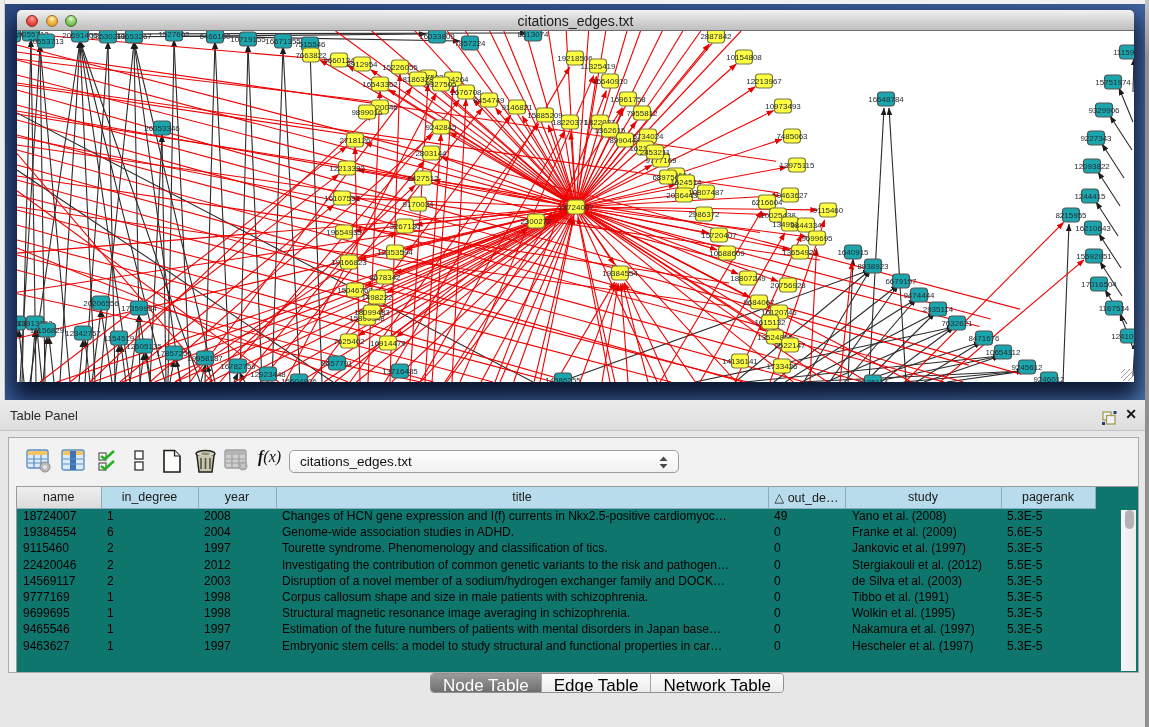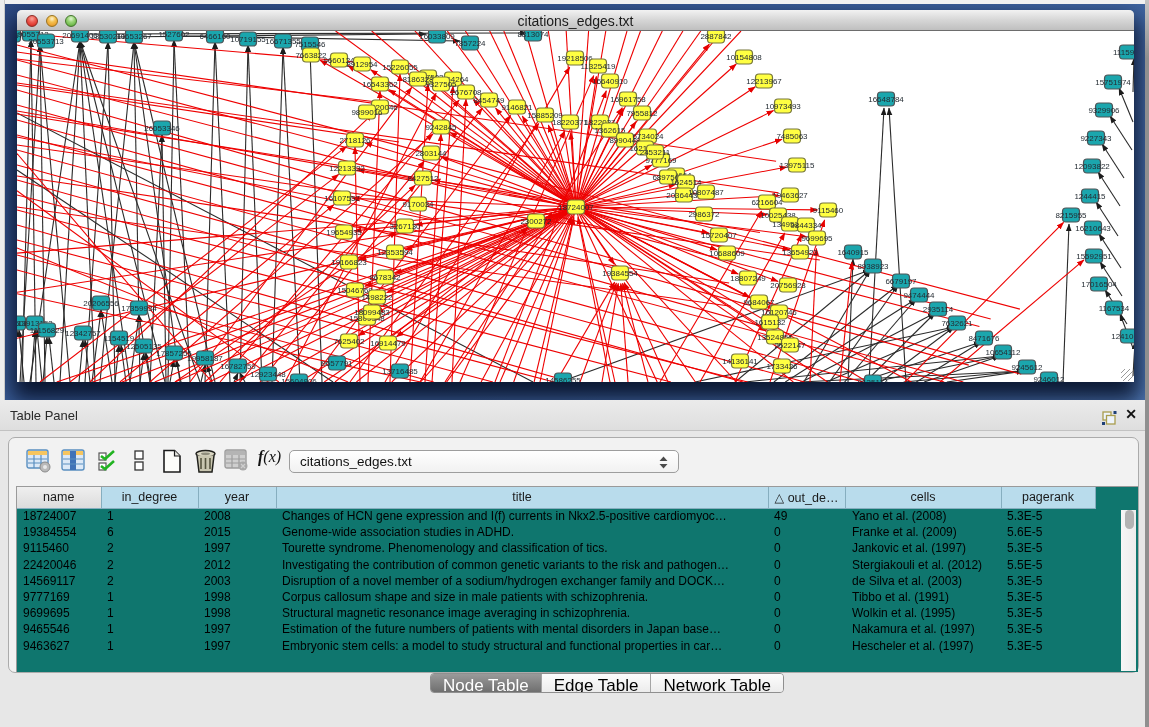--- a/index.html
+++ b/index.html
@@ -19,21 +19,21 @@
 
 #topstrip{position:absolute;left:0;top:0;width:1149px;height:4px;background:#f1f1f1}
 #leftstrip{position:absolute;left:0;top:0;width:5px;height:727px;background:#ededed;border-right:1px solid #c9c9c9}
 #rightstrip{position:absolute;right:0;top:0;width:4px;height:727px;background:linear-gradient(#c4c4c4,#8f8f8f 8%,#8f8f8f)}
 
 #tablepanel{position:absolute;left:0;top:400px;width:1145px;height:409px;background:#e7e7e7}
 #tpbar{position:absolute;left:0;top:0;width:100%;height:31px;background:linear-gradient(#ebebeb,#dedede);border-bottom:1px solid #c2c2c2}
 #tpbar .t{position:absolute;left:10px;top:8px;font-size:13px;color:#2a2a2a}
 #tpfloat{position:absolute;right:28px;top:11px}
 #tpclose{position:absolute;right:8px;top:6px;font-size:14px;color:#111;font-weight:bold}
-#innerpanel{position:absolute;left:8px;top:37px;width:1131px;height:236px;background:#f2f2f2;border:1px solid #ababab;border-radius:7px}
+#innerpanel{position:absolute;left:8px;top:37px;width:1131px;height:236px;background:#f2f2f2;border:1px solid #ababab;border-radius:0}
 .ticon{position:absolute;top:11px}
 #combo{position:absolute;left:280px;top:12px;width:390px;height:23px;background:linear-gradient(#ffffff,#f1f1f1);border:1px solid #9d9d9d;border-radius:5px}
 #combo .t{position:absolute;left:10px;top:3px;font-size:13.5px;color:#111}
 #tablewrap{position:absolute;left:7px;top:48px;width:1122px;height:186px;background:#0f766e;border-top:1px solid #9a9a9a;border-left:1px solid #9a9a9a;overflow:hidden}
 table{border-collapse:collapse;table-layout:fixed;font-size:12px;color:#000;width:1078px}
 th{height:21px;background:#b9dcec;border-right:1px solid #86aebf;border-bottom:1px solid #86aebf;font-weight:normal;font-size:12.5px;color:#1a1a1a;overflow:hidden;white-space:nowrap}
 th.namecol{background:linear-gradient(#efefef,#dcdcdc)}
 td{height:16.2px;padding:0 0 0 6px;overflow:hidden;white-space:nowrap}
 #vscroll{position:absolute;right:2px;top:23px;width:15px;height:161px;background:linear-gradient(90deg,#f6f6f6,#ececec)}
 #vthumb{position:absolute;right:4px;top:23px;width:9px;height:19px;background:#b3b3b3;border-radius:5px}
@@ -676,36 +676,36 @@
               <col style="width:156px">
               <col style="width:94px">
             </colgroup>
             <tbody>
               <tr>
                 <th class="namecol">name</th>
                 <th>in_degree</th>
                 <th>year</th>
                 <th>title</th>
                 <th>△ out_de…</th>
-                <th>cells</th>
+                <th>study</th>
                 <th>pagerank</th>
               </tr>
               <tr>
                 <td>18724007</td>
                 <td>1</td>
                 <td>2008</td>
                 <td>Changes of HCN gene expression and I(f) currents in Nkx2.5-positive cardiomyoc…</td>
                 <td>49</td>
                 <td style="padding-left:7px">Yano et al. (2008)</td>
                 <td>5.3E-5</td>
               </tr>
               <tr>
                 <td>19384554</td>
                 <td>6</td>
-                <td>2015</td>
+                <td>2004</td>
                 <td>Genome-wide association studies in ADHD.</td>
                 <td>0</td>
                 <td style="padding-left:7px">Franke et al. (2009)</td>
                 <td>5.6E-5</td>
               </tr>
               <tr>
                 <td>9115460</td>
                 <td>2</td>
                 <td>1997</td>
                 <td>Tourette syndrome. Phenomenology and classification of tics.</td>

